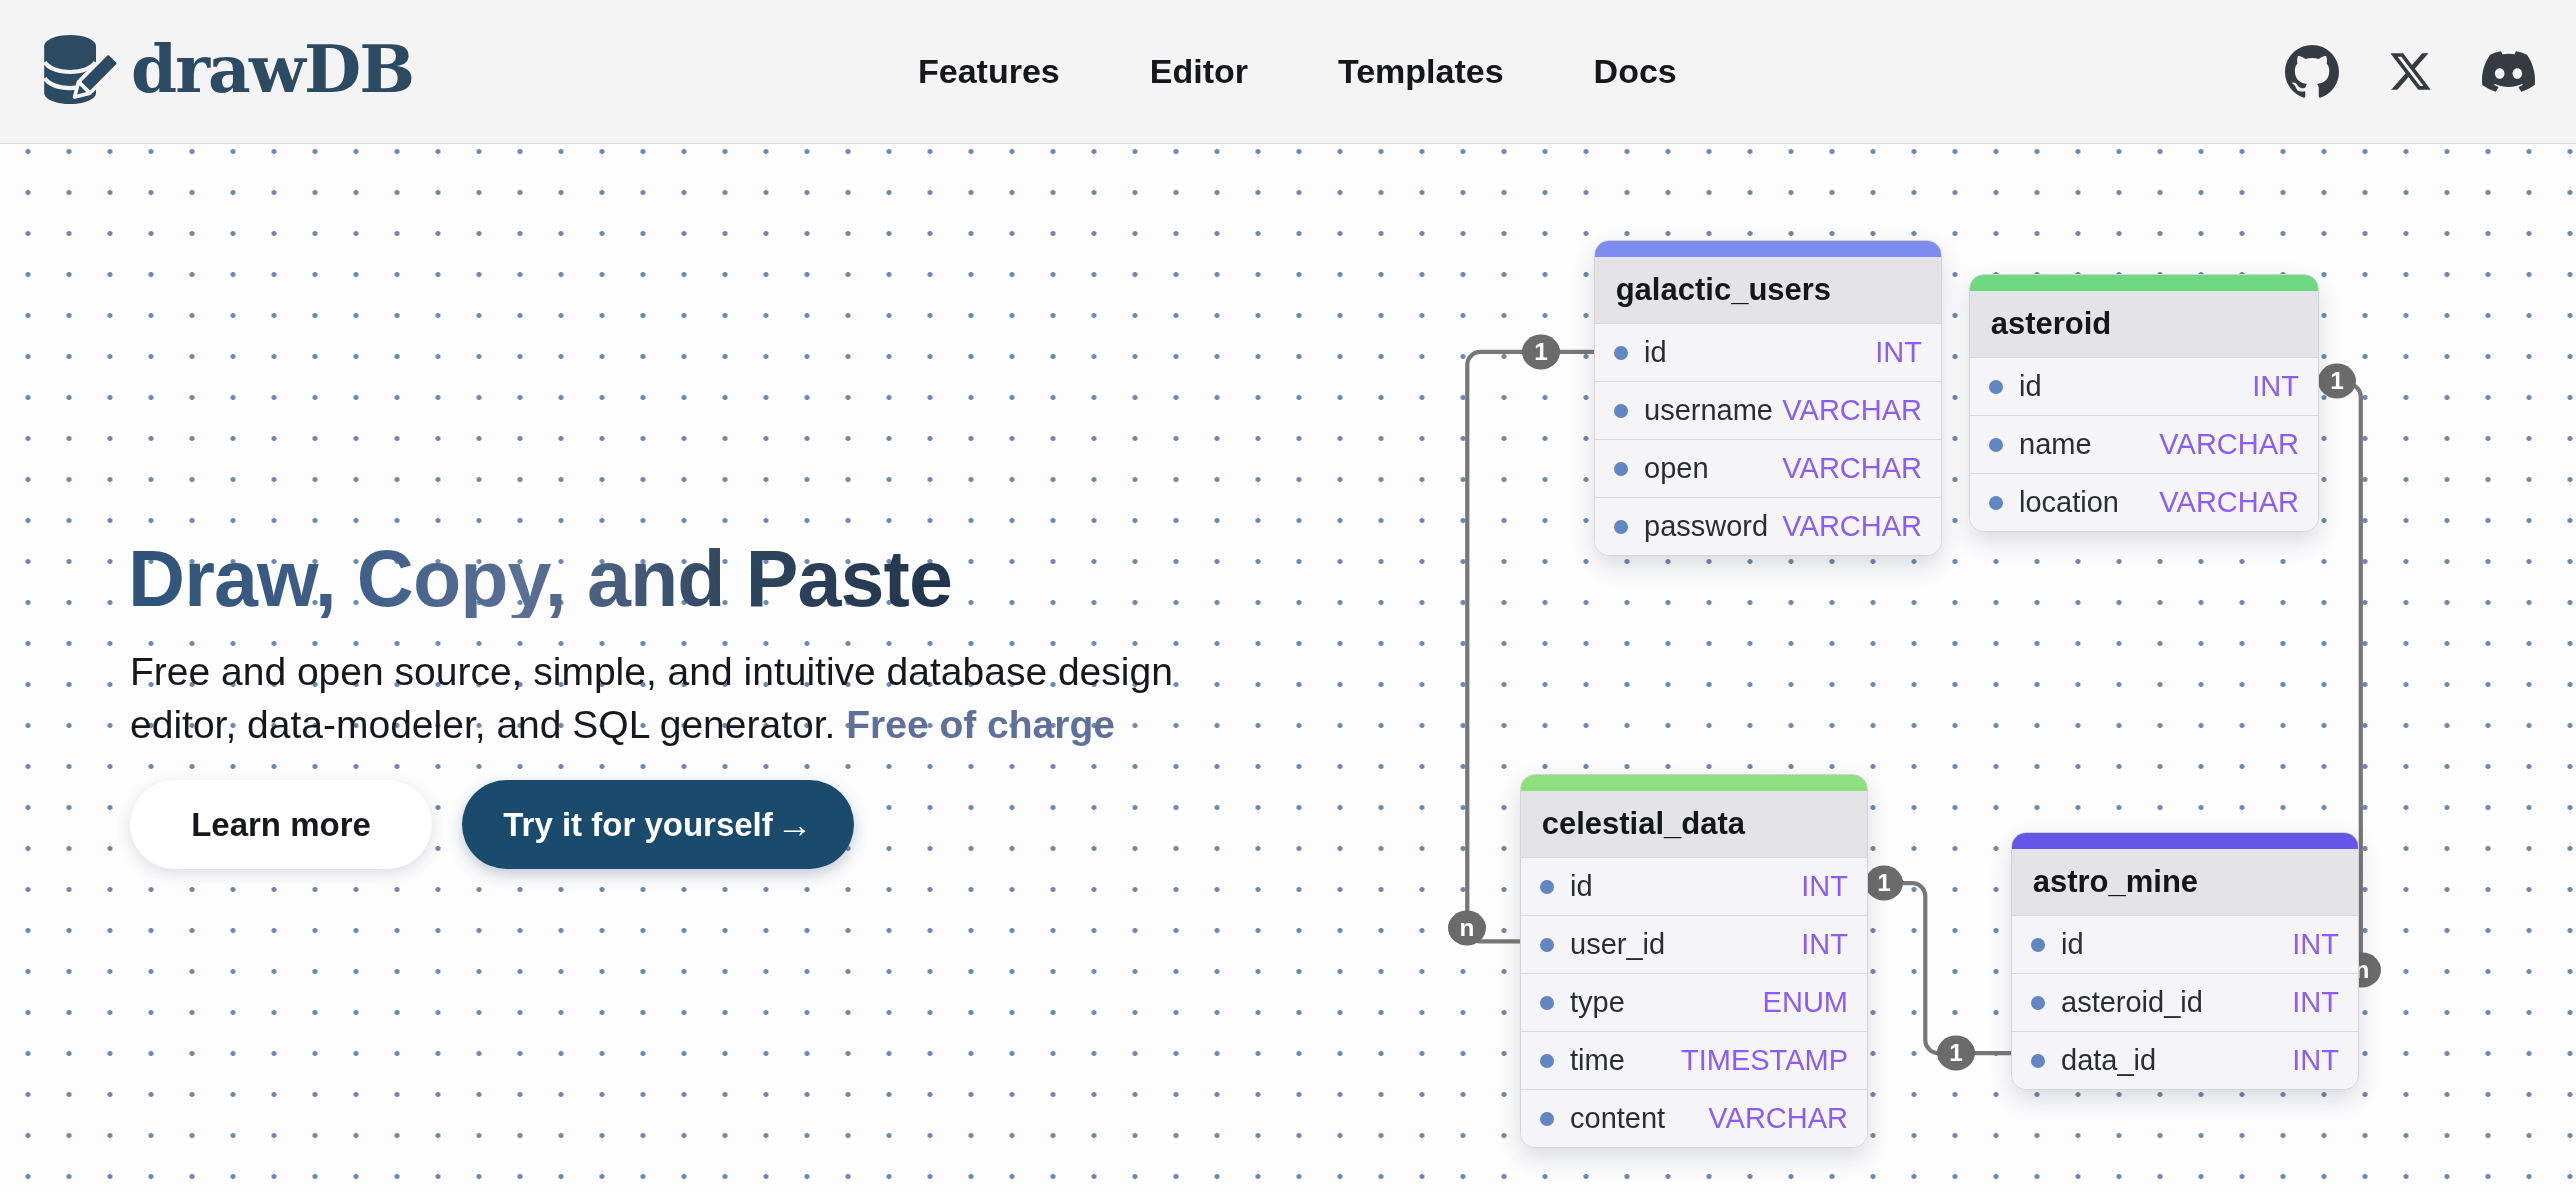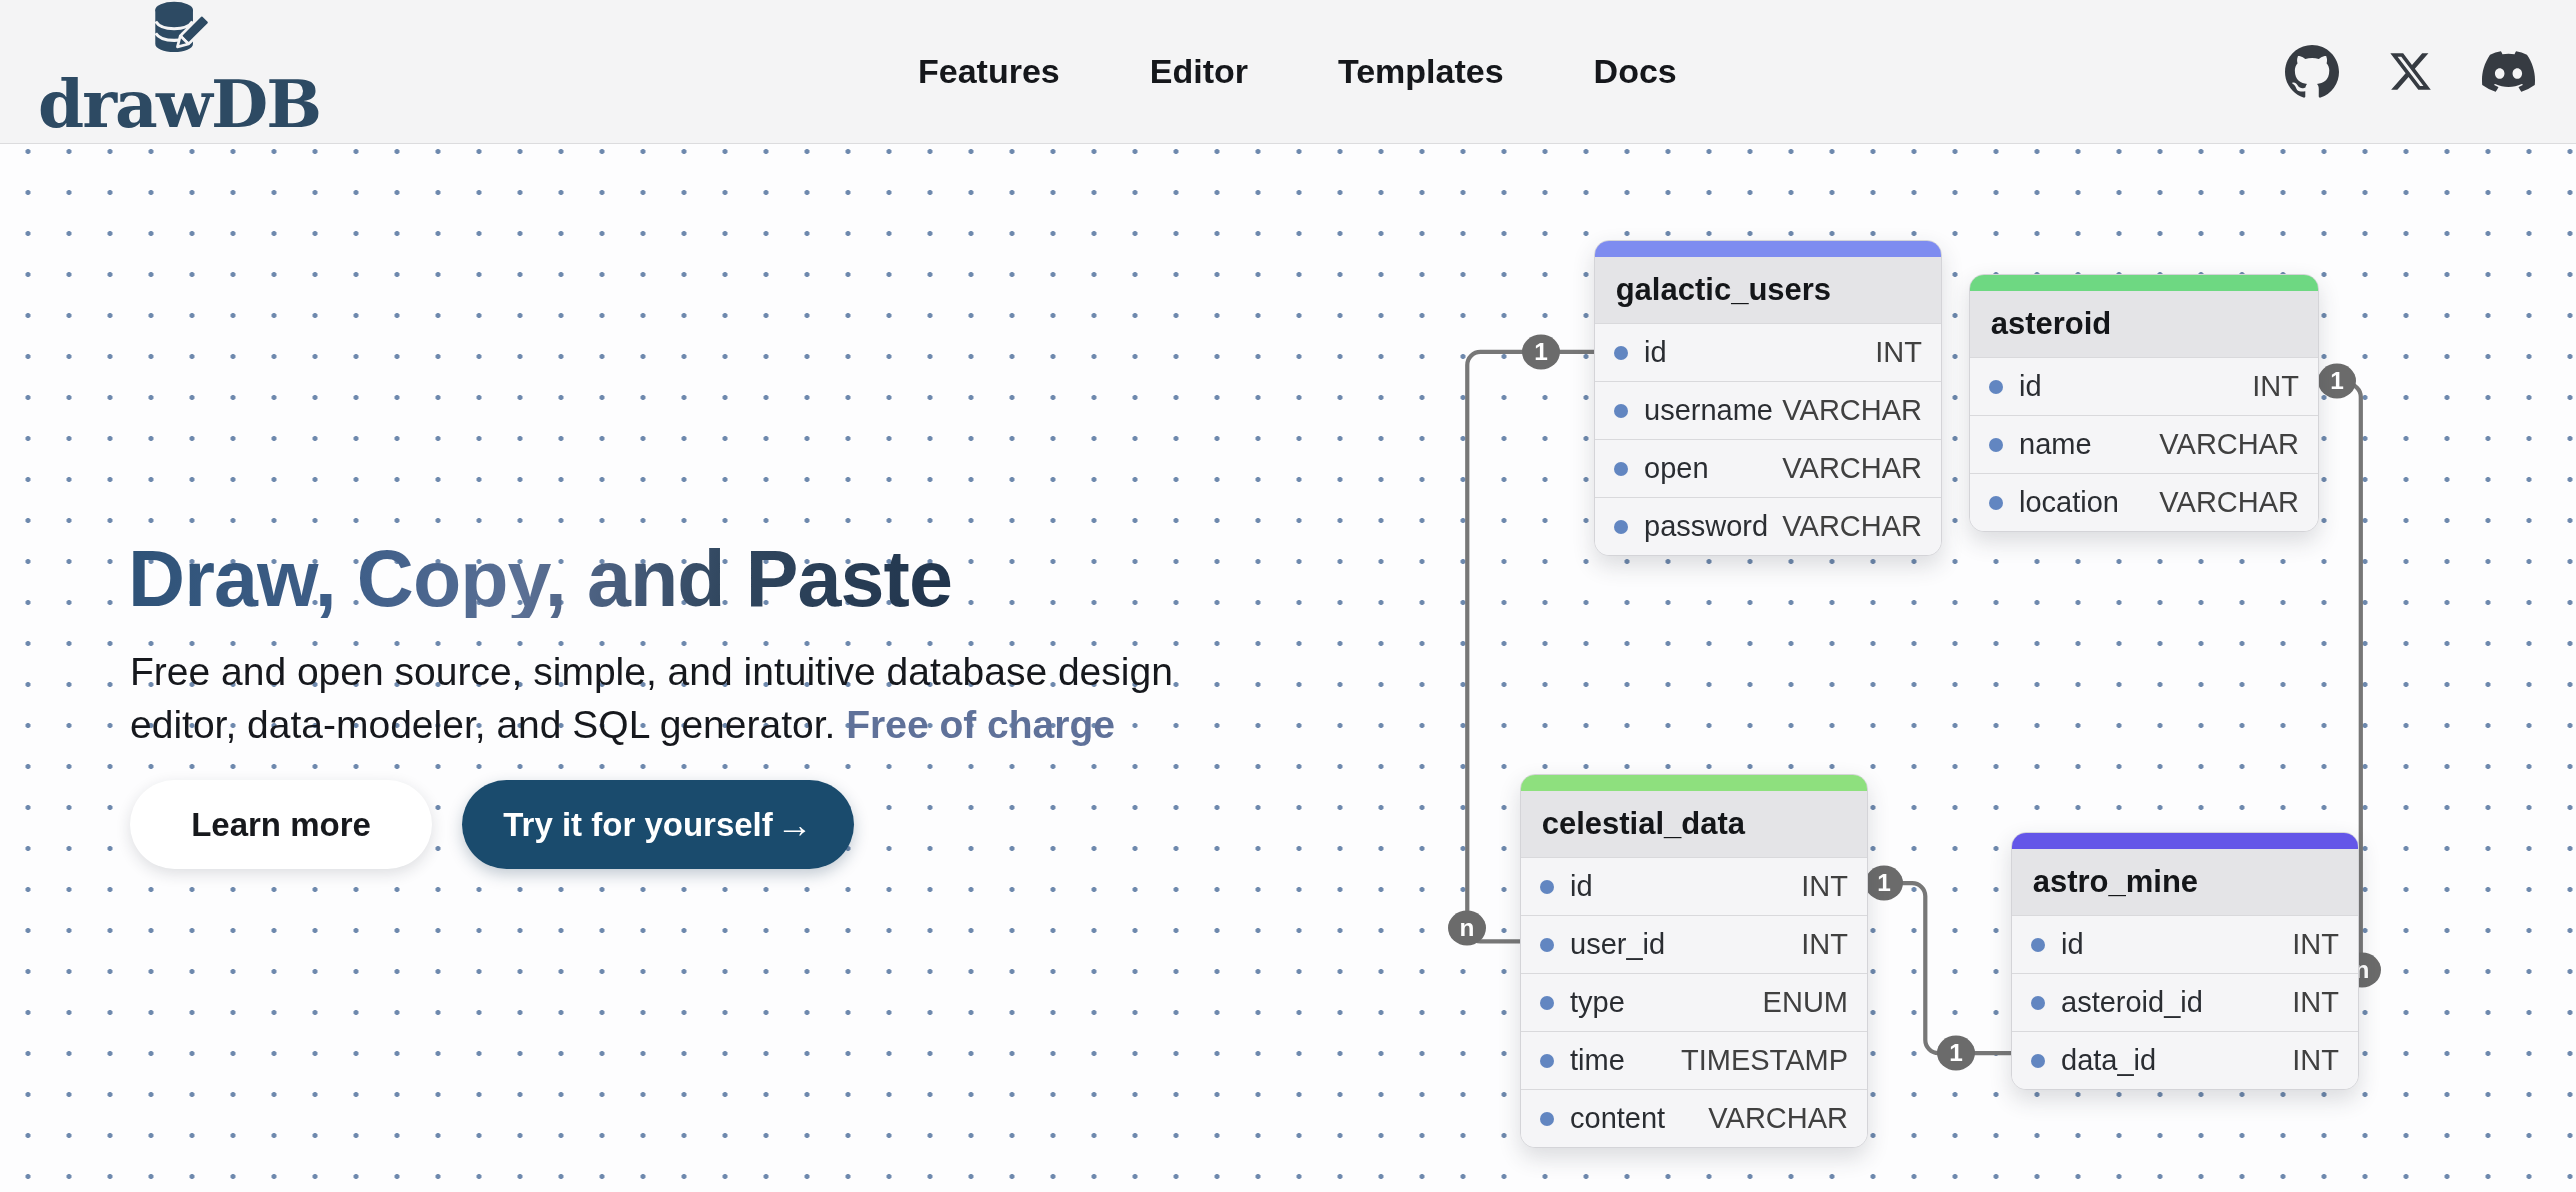--- a/index.html
+++ b/index.html
@@ -5,21 +5,21 @@
   html,body{margin:0;padding:0;}
   body{
     width:2576px;height:1192px;overflow:hidden;position:relative;
     font-family:"Liberation Sans",sans-serif;background:#fdfdfe;
   }
   
   .navbar{
     position:absolute;left:0;top:0;width:2576px;height:143px;
     background:#f4f4f5;border-bottom:1.9px solid #dcdcde;z-index:3;
   }
-  .logo{position:absolute;left:38px;top:0;height:143px;display:flex;align-items:center;gap:14px;cursor:pointer;flex-direction:column;}
+  .logo{position:absolute;left:38px;top:0;height:143px;display:flex;align-items:center;gap:14px;cursor:pointer;}
   .logo svg{width:79px;height:100px;}
   .logo-text{
     font-family:"DejaVu Serif",serif;font-weight:bold;font-size:66px;
     color:#2d4a63;letter-spacing:-1.9px;line-height:1;padding-bottom:5.6px;
   }
   .nav-links{position:absolute;left:918px;top:0;height:143px;display:flex;align-items:center;gap:90px;}
   .nav-links a{font-size:34px;font-weight:bold;color:#15171b;text-decoration:none;cursor:pointer;}
   .social{position:absolute;right:41px;top:0;height:143px;display:flex;align-items:center;gap:49px;}
   .social a{display:flex;align-items:center;cursor:pointer;color:#363b42;}
   
@@ -64,21 +64,21 @@
   .thead{
     background:#e4e4e7;height:66px;display:flex;align-items:center;padding:0 20.7px;
     font-size:31px;font-weight:bold;color:#141619;
   }
   .trow{
     height:57px;display:flex;align-items:center;padding:0 19px;
     border-top:1.9px solid #d9d9dc;background:#f5f5f7;font-size:29px;
   }
   .fdot{width:14px;height:14px;border-radius:50%;background:#6286c1;margin-right:16px;flex:none;}
   .fname{color:#2a2d32;}
-  .ftype{margin-left:auto;color:#404040;}
+  .ftype{margin-left:auto;color:#8b5cf6;}
   #t-galactic{left:1594px;top:240px;width:346px;}
   #t-asteroid{left:1969px;top:274px;width:348px;}
   #t-celestial{left:1520px;top:774px;width:346px;}
   #t-astro{left:2011px;top:832px;width:346px;}
 </style>
 </head>
 <body>
 
 <header class="navbar">
   <div class="logo">

